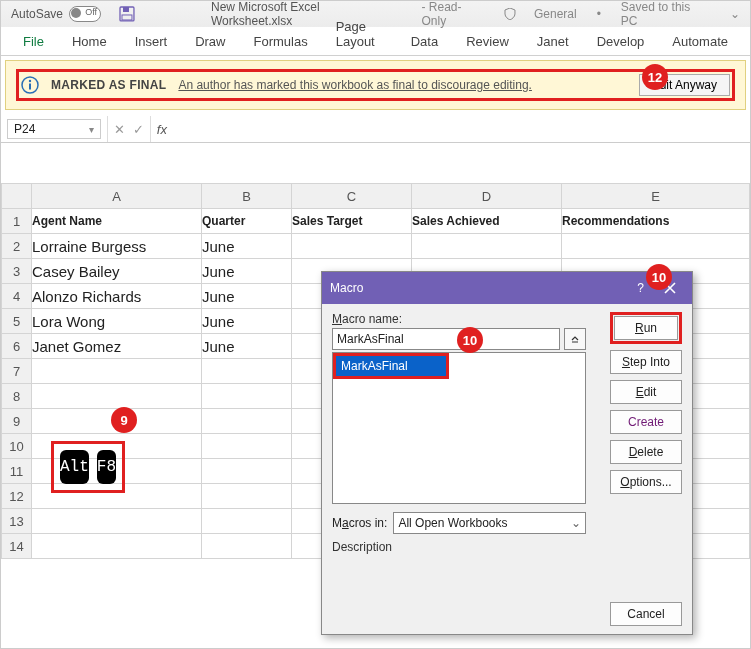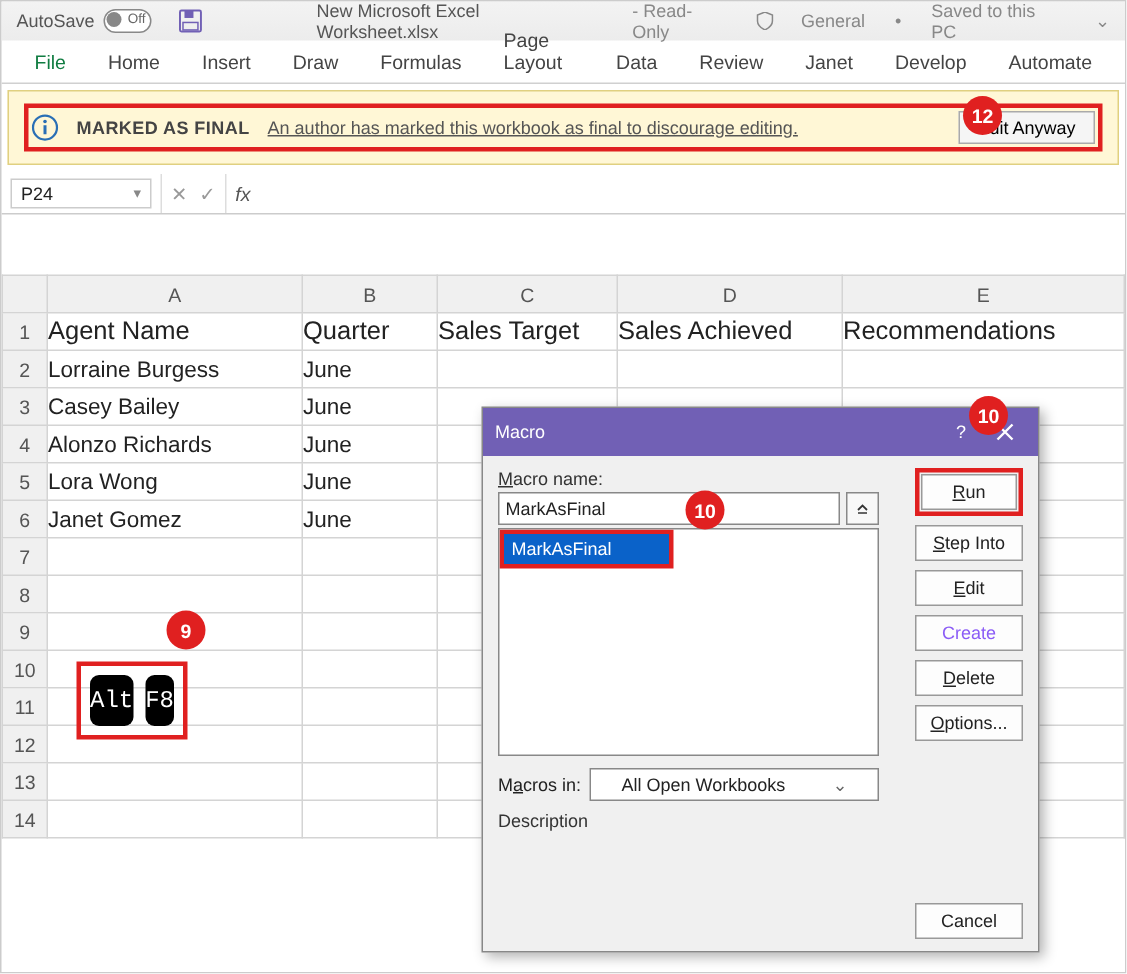--- a/index.html
+++ b/index.html
@@ -34,44 +34,44 @@
   .fx-controls{display:flex;align-items:center;gap:8px;color:#999;padding:0 6px;border-left:1px solid #ddd;border-right:1px solid #ddd;height:100%}
   .fx-label{font-style:italic;padding-left:6px;color:#555}
   
   .gridwrap{position:relative;margin-top:40px}
   table.grid{border-collapse:collapse;table-layout:fixed}
   .grid th,.grid td{border:1px solid #d4d4d4;padding:0;height:25px;box-sizing:border-box;overflow:hidden;white-space:nowrap}
   .grid thead th{background:#f0f0f0;color:#555;font-weight:normal;text-align:center;font-size:13px}
   .grid .rowhdr{background:#f0f0f0;color:#555;text-align:center;width:30px;font-size:13px}
   .grid .corner{background:#f0f0f0;width:30px}
   .cell{padding:2px 6px;font-size:15px;text-align:left}
-  .hdrcell{font-weight:normal;font-size:17px}
+  .hdrcell{font-weight:bold;font-size:12px}
   .colA{width:170px}.colB{width:90px}.colC{width:120px}.colD{width:150px}.colE{width:188px}
   
   .keybox{position:absolute;border:3px solid #e02020;padding:6px;display:flex;gap:8px}
   .keycap{background:#000;color:#fff;border-radius:6px;padding:8px 0;font-size:16px;font-family:Liberation Mono, monospace}
   
   .dialog{position:absolute;left:320px;top:270px;width:370px;background:#f0f0f0;border:1px solid #888;box-shadow:3px 3px 8px rgba(0,0,0,.3);font-size:12px;z-index:20}
   .dlg-title{background:#7160b5;color:#fff;padding:6px 8px;display:flex;align-items:center;justify-content:space-between}
   .dlg-title-right{display:flex;align-items:center;gap:12px}
   .dlg-close{width:28px;height:20px;display:flex;align-items:center;justify-content:center;cursor:pointer}
   .dlg-body{padding:8px 10px;display:flex;gap:24px}
   .dlg-left{flex:1}
   .dlg-right{width:72px;display:flex;flex-direction:column;gap:6px}
   .dlg-btn{border:1px solid #999;background:#fdfdfd;padding:4px 0;text-align:center;cursor:pointer;font-size:12px}
-  .dlg-btn.disabled{color:#8b5cf6}
+  .dlg-btn.disabled{color:#701a75}
   .dlg-label{color:#333;margin-bottom:2px}
   .macro-name-row{display:flex;gap:4px;margin-bottom:2px}
   .macro-name-input{flex:1;border:1px solid #888;padding:3px 4px;background:#fff}
   .up-btn{width:20px;border:1px solid #888;background:#f8f8f8;display:flex;align-items:center;justify-content:center}
   .macro-list{border:1px solid #888;background:#fff;height:150px;overflow:hidden;position:relative}
   .macro-item{background:#0a62c9;color:#fff;padding:3px 5px}
   .macro-item-box{border:3px solid #e02020;display:inline-block;padding:0}
   .macros-in-row{display:flex;align-items:center;gap:6px;margin-top:8px}
-  .select{flex:1;border:1px solid #888;background:#fff;padding:3px 20px;display:flex;justify-content:space-between;align-items:flex-end}
+  .select{flex:1;border:1px solid #888;background:#fff;padding:3px 4px;display:flex;justify-content:space-between;align-items:flex-end}
   .dlg-footer{display:flex;justify-content:flex-end;padding:8px 10px}
   .run-hl{border:3px solid #e02020;padding:1px}
   u.k{text-decoration:underline}
 </style>
 </head>
 <body>
 <div class="window">
 
 <div class="titlebar">
   <div class="autosave">

